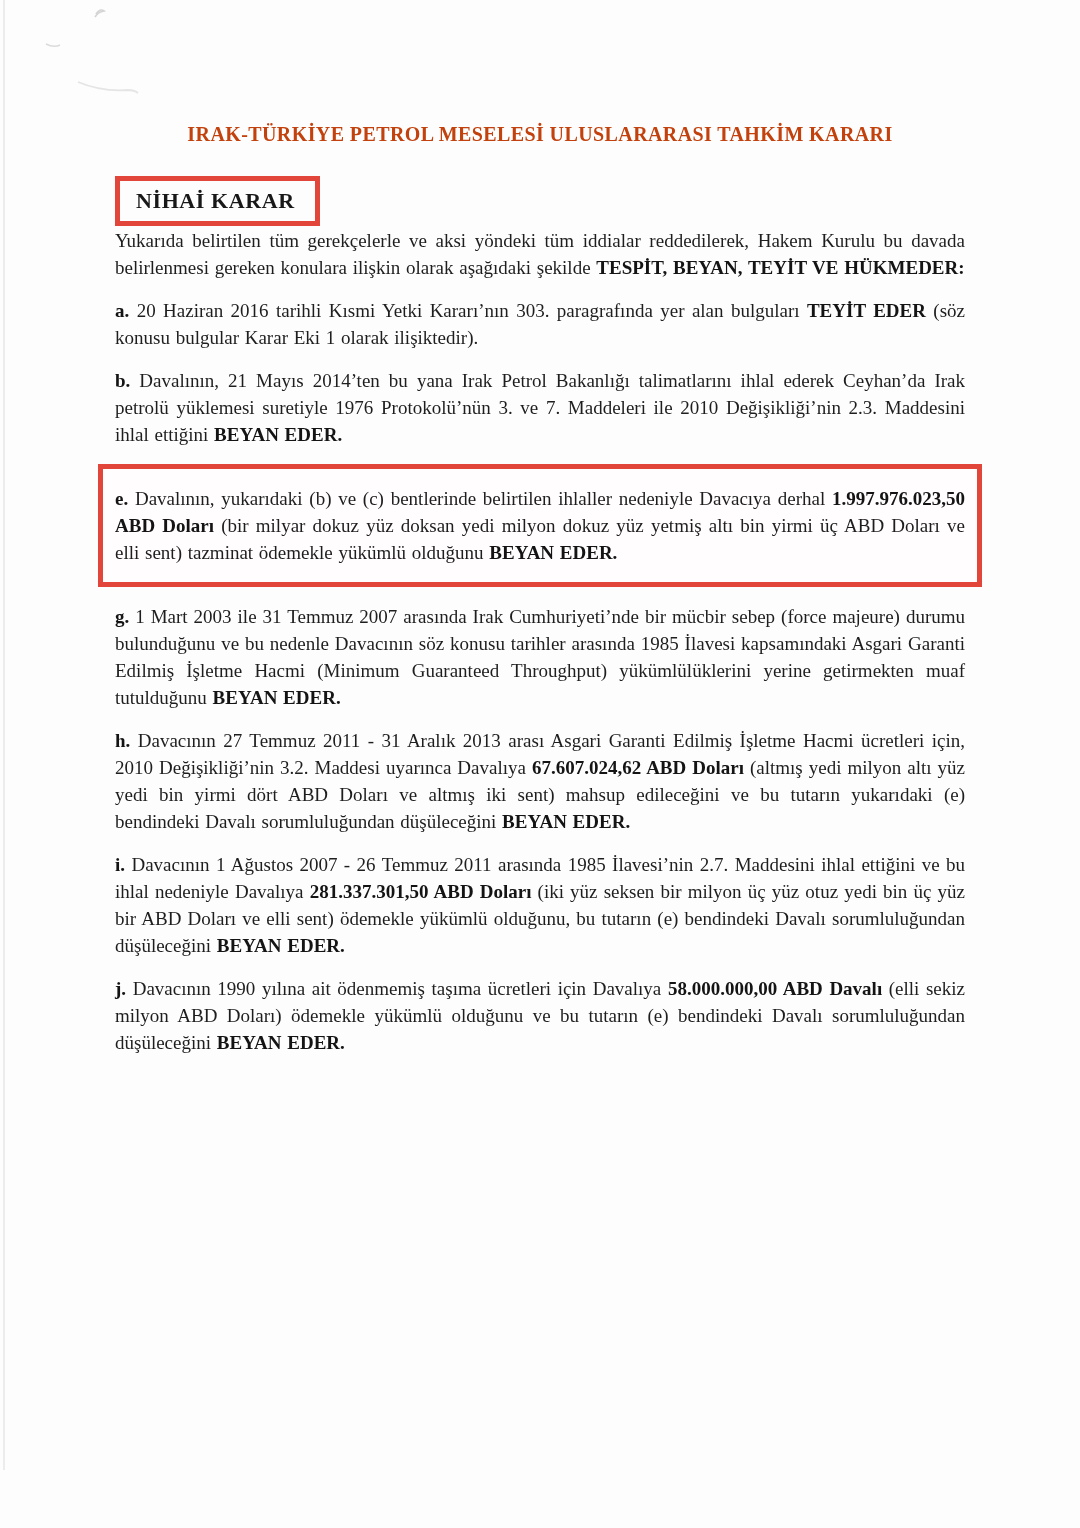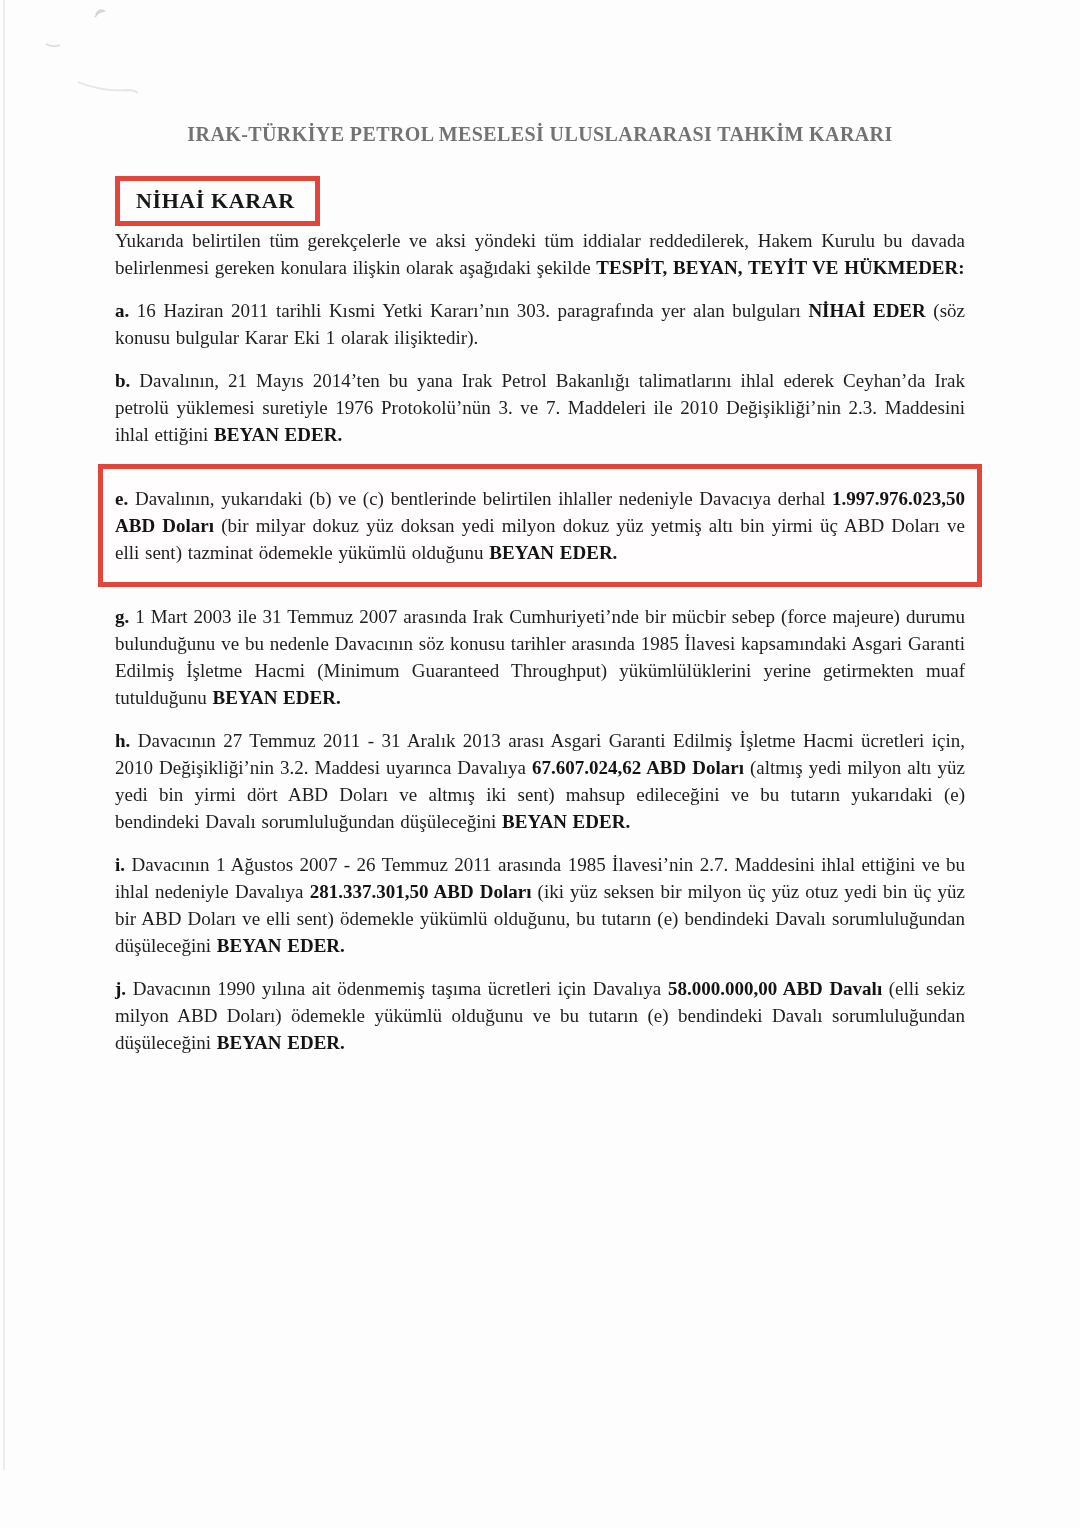--- a/index.html
+++ b/index.html
@@ -28,21 +28,21 @@
     background: #ececec;
   }
   .scan-svg { position: absolute; left: 0; top: 0; pointer-events: none; }
 
   .title {
     font-size: 20px;
     line-height: 24px;
     font-weight: bold;
     text-align: center;
     letter-spacing: 0.4px;
-    color: #737373;
+    color: #c2410c;
   }
   .stamp-box {
     display: inline-block;
     margin-top: 30px;
     border: 5px solid var(--highlight-red);
     padding: 7px 20px 7px 16px;
     background: #fefdfd;
   }
   .stamp-text {
     font-size: 22px;
@@ -84,21 +84,21 @@
   <h1 class="title">IRAK-TÜRKİYE PETROL MESELESİ ULUSLARARASI TAHKİM KARARI</h1>
 
   <div class="stamp-box">
     <span class="stamp-text">NİHAİ KARAR</span>
   </div>
 
   <div class="body-text">
 
     <p class="para"><span>Yukarıda belirtilen tüm gerekçelerle ve aksi yöndeki tüm iddialar reddedilerek, Hakem Kurulu bu davada belirlenmesi gereken konulara ilişkin olarak aşağıdaki şekilde </span><span class="b">TESPİT, BEYAN, TEYİT VE HÜKMEDER:</span></p>
 
-    <p class="para"><span class="b">a.</span><span> 16 Haziran 2011 tarihli Kısmi Yetki Kararı’nın 303. paragrafında yer alan bulguları </span><span class="b">NİHAİ EDER</span><span> (söz konusu bulgular Karar Eki 1 olarak ilişiktedir).</span></p>
+    <p class="para"><span class="b">a.</span><span> 20 Haziran 2016 tarihli Kısmi Yetki Kararı’nın 303. paragrafında yer alan bulguları </span><span class="b">TEYİT EDER</span><span> (söz konusu bulgular Karar Eki 1 olarak ilişiktedir).</span></p>
 
     <p class="para"><span class="b">b.</span><span> Davalının, 21 Mayıs 2014’ten bu yana Irak Petrol Bakanlığı talimatlarını ihlal ederek Ceyhan’da Irak petrolü yüklemesi suretiyle 1976 Protokolü’nün 3. ve 7. Maddeleri ile 2010 Değişikliği’nin 2.3. Maddesini ihlal ettiğini </span><span class="b">BEYAN EDER.</span></p>
 
 
 
     <div class="highlight-box">
       <p class="para"><span class="b">e.</span><span> Davalının, yukarıdaki (b) ve (c) bentlerinde belirtilen ihlaller nedeniyle Davacıya derhal </span><span class="b">1.997.976.023,50 ABD Doları</span><span> (bir milyar dokuz yüz doksan yedi milyon dokuz yüz yetmiş altı bin yirmi üç ABD Doları ve elli sent) tazminat ödemekle yükümlü olduğunu </span><span class="b">BEYAN EDER.</span></p>
     </div>
 
 

